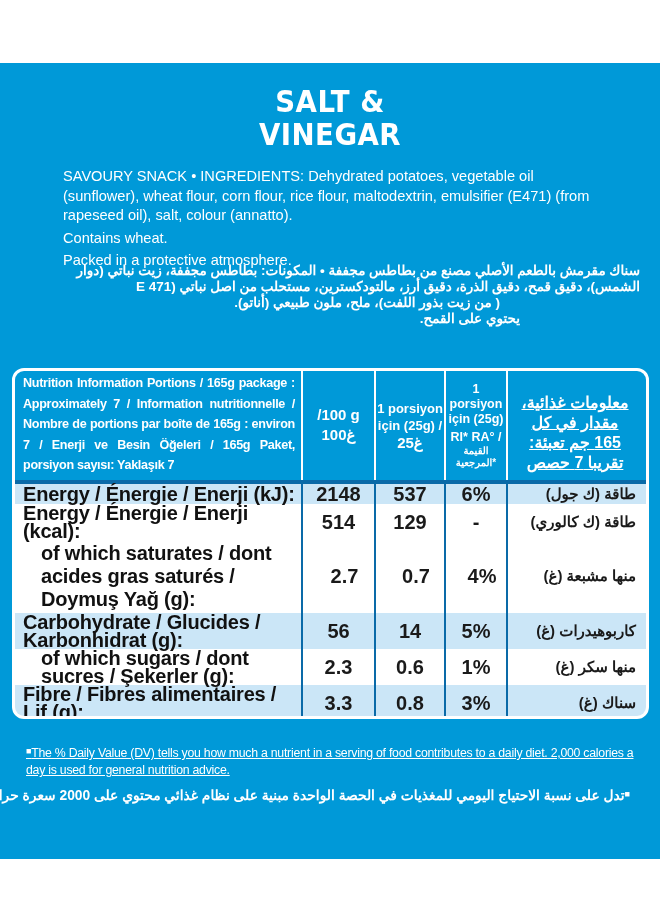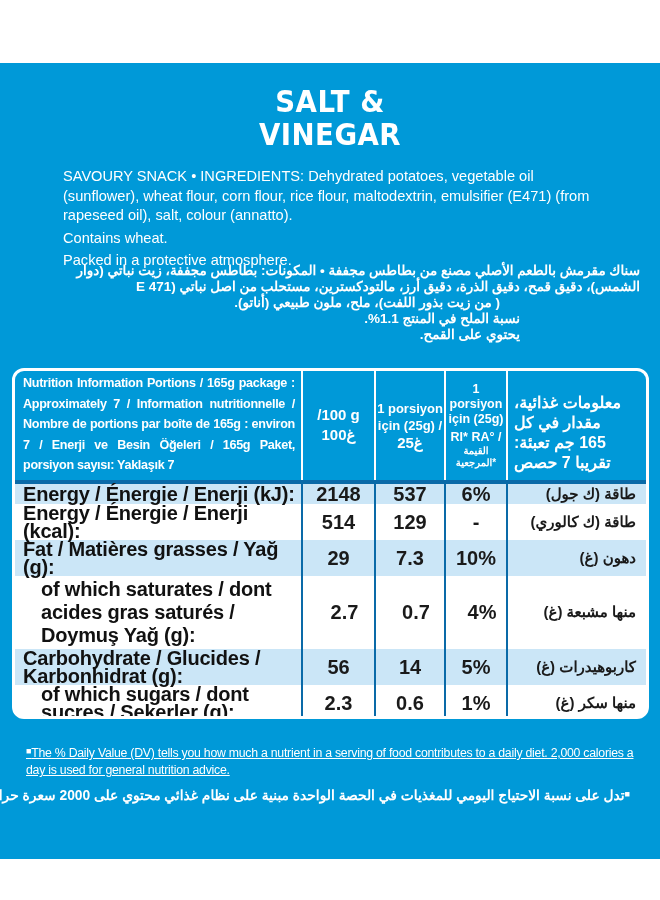--- a/index.html
+++ b/index.html
@@ -44,21 +44,21 @@
     height: 92px; font-size: 13px; line-height: 19px;
     border-right: 2px solid #ffffff;
     transform-origin: left;
   }
   thead th:last-child { border-right: none; }
   th.h-label { text-align: justify; text-align-last: left; padding: 2px 6px 4px 8px; font-size: 12.6px; line-height: 20.5px; letter-spacing: -0.3px; }
   th.h-100 { text-align: center; font-size: 15px; line-height: 20px; }
   th.h-portion { text-align: center; font-size: 13px; line-height: 17px; }
   th.h-ri { text-align: center; font-size: 12.5px; line-height: 15px; }
   th.h-ri .small-ar { font-size: 10px; line-height: 12px; display: block; }
-  th.h-ar { text-align: left; direction: rtl; padding: 16px 10px 0 6px; font-size: 16px; line-height: 20px; }
+  th.h-ar { text-align: center; direction: rtl; padding: 16px 10px 0 6px; font-size: 16px; line-height: 20px; text-decoration: underline; }
   tbody td {
     font-weight: bold; color: #1a1a1a; font-size: 20px; height: 22px; line-height: 18px;
     border-right: 2px solid #0a6aa8; vertical-align: middle;
   }
   tbody td:last-child { border-right: none; }
   tbody tr.shade td { background: #cbe6f7; }
   tbody tr.plain td { background: #ffffff; }
   td.label { padding-left: 8px; color: #111111; letter-spacing: -0.2px; }
   td.label.sub { padding-left: 26px; }
   td.label.two-line { line-height: 23px; padding-top: 2px; padding-bottom: 2px; }
@@ -91,21 +91,20 @@
   <div class="ingredients-en">
     <p>SAVOURY SNACK • INGREDIENTS:  Dehydrated potatoes, vegetable oil (sunflower), wheat flour, corn flour, rice flour, maltodextrin, emulsifier (E471) (from rapeseed oil), salt, colour (annatto).</p>
     <p>Contains wheat.</p>
     <p>Packed in a protective atmosphere.</p>
   </div>
 
   <div class="ingredients-ar">
     <div>سناك مقرمش بالطعم الأصلي مصنع من بطاطس مجففة • المكونات: بطاطس مجففة، زيت نباتي (دوار</div>
     <div>الشمس)، دقيق قمح، دقيق الذرة، دقيق أرز، مالتودكسترين، مستحلب من اصل نباتي (E 471</div>
     <div class="indent">( من زيت بذور اللفت)، ملح، ملون طبيعي (أناتو).</div>
-    <div class="indent2" style="padding-right:120px;">نسبة الملح في المنتج 1.1%.</div>
     <div style="padding-right:120px;">يحتوي على القمح.</div>
   </div>
 
   <div class="table-wrap">
     <table>
       <colgroup>
         <col class="c-label">
           <col class="c-100">
           <col class="c-portion">
           <col class="c-ri">
@@ -146,27 +145,20 @@
           <td class="num">6%</td>
           <td class="ar">طاقة (ك جول)</td>
         </tr>
         <tr class="plain">
           <td class="label">Energy / Énergie / Enerji (kcal):</td>
           <td class="num">514</td>
           <td class="num">129</td>
           <td class="num">-</td>
           <td class="ar">طاقة (ك كالوري)</td>
         </tr>
-        <tr class="shade">
-          <td class="label">Fat / Matières grasses / Yağ (g):</td>
-          <td class="num">29</td>
-          <td class="num">7.3</td>
-          <td class="num">10%</td>
-          <td class="ar">دهون (غ)</td>
-        </tr>
         <tr class="plain tall">
           <td class="label sub two-line">
             <div>of which saturates / dont acides gras saturés /</div>
             <div>Doymuş Yağ (g):</div>
           </td>
           <td class="num">2.7</td>
           <td class="num">0.7</td>
           <td class="num">4%</td>
           <td class="ar">منها مشبعة (غ)</td>
         </tr>

